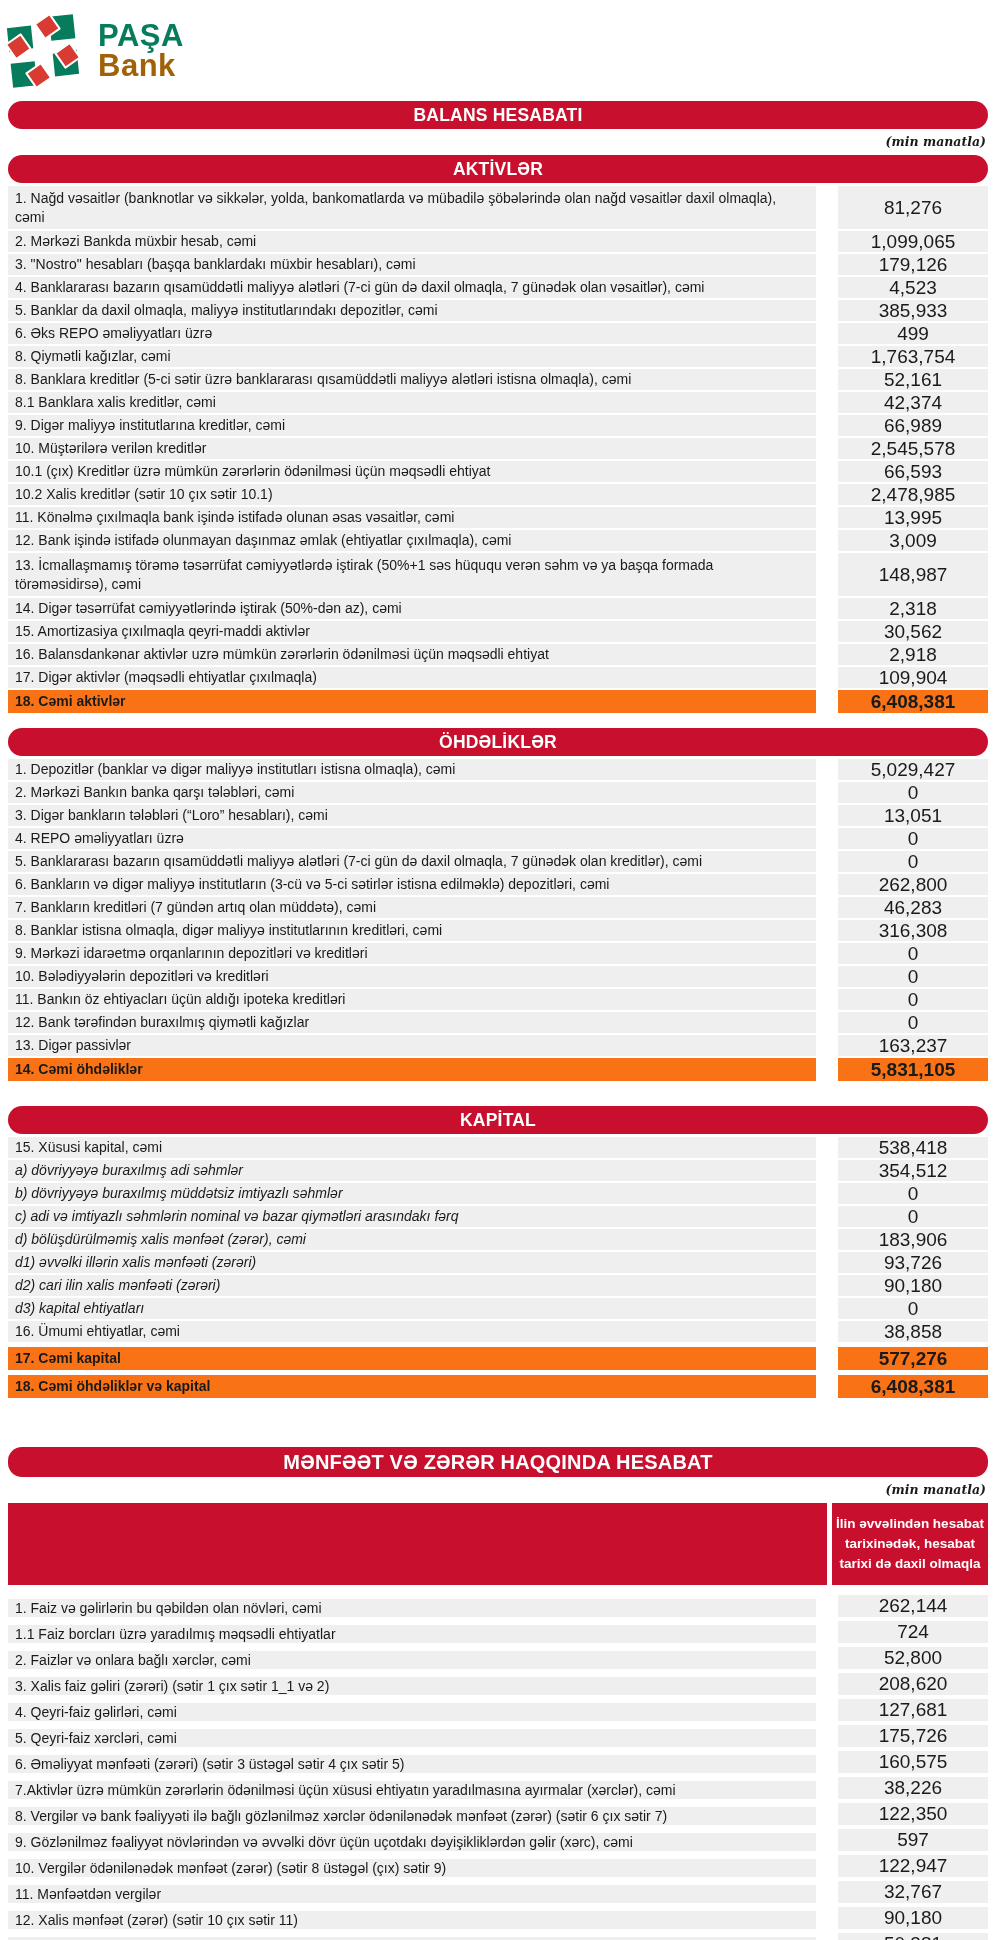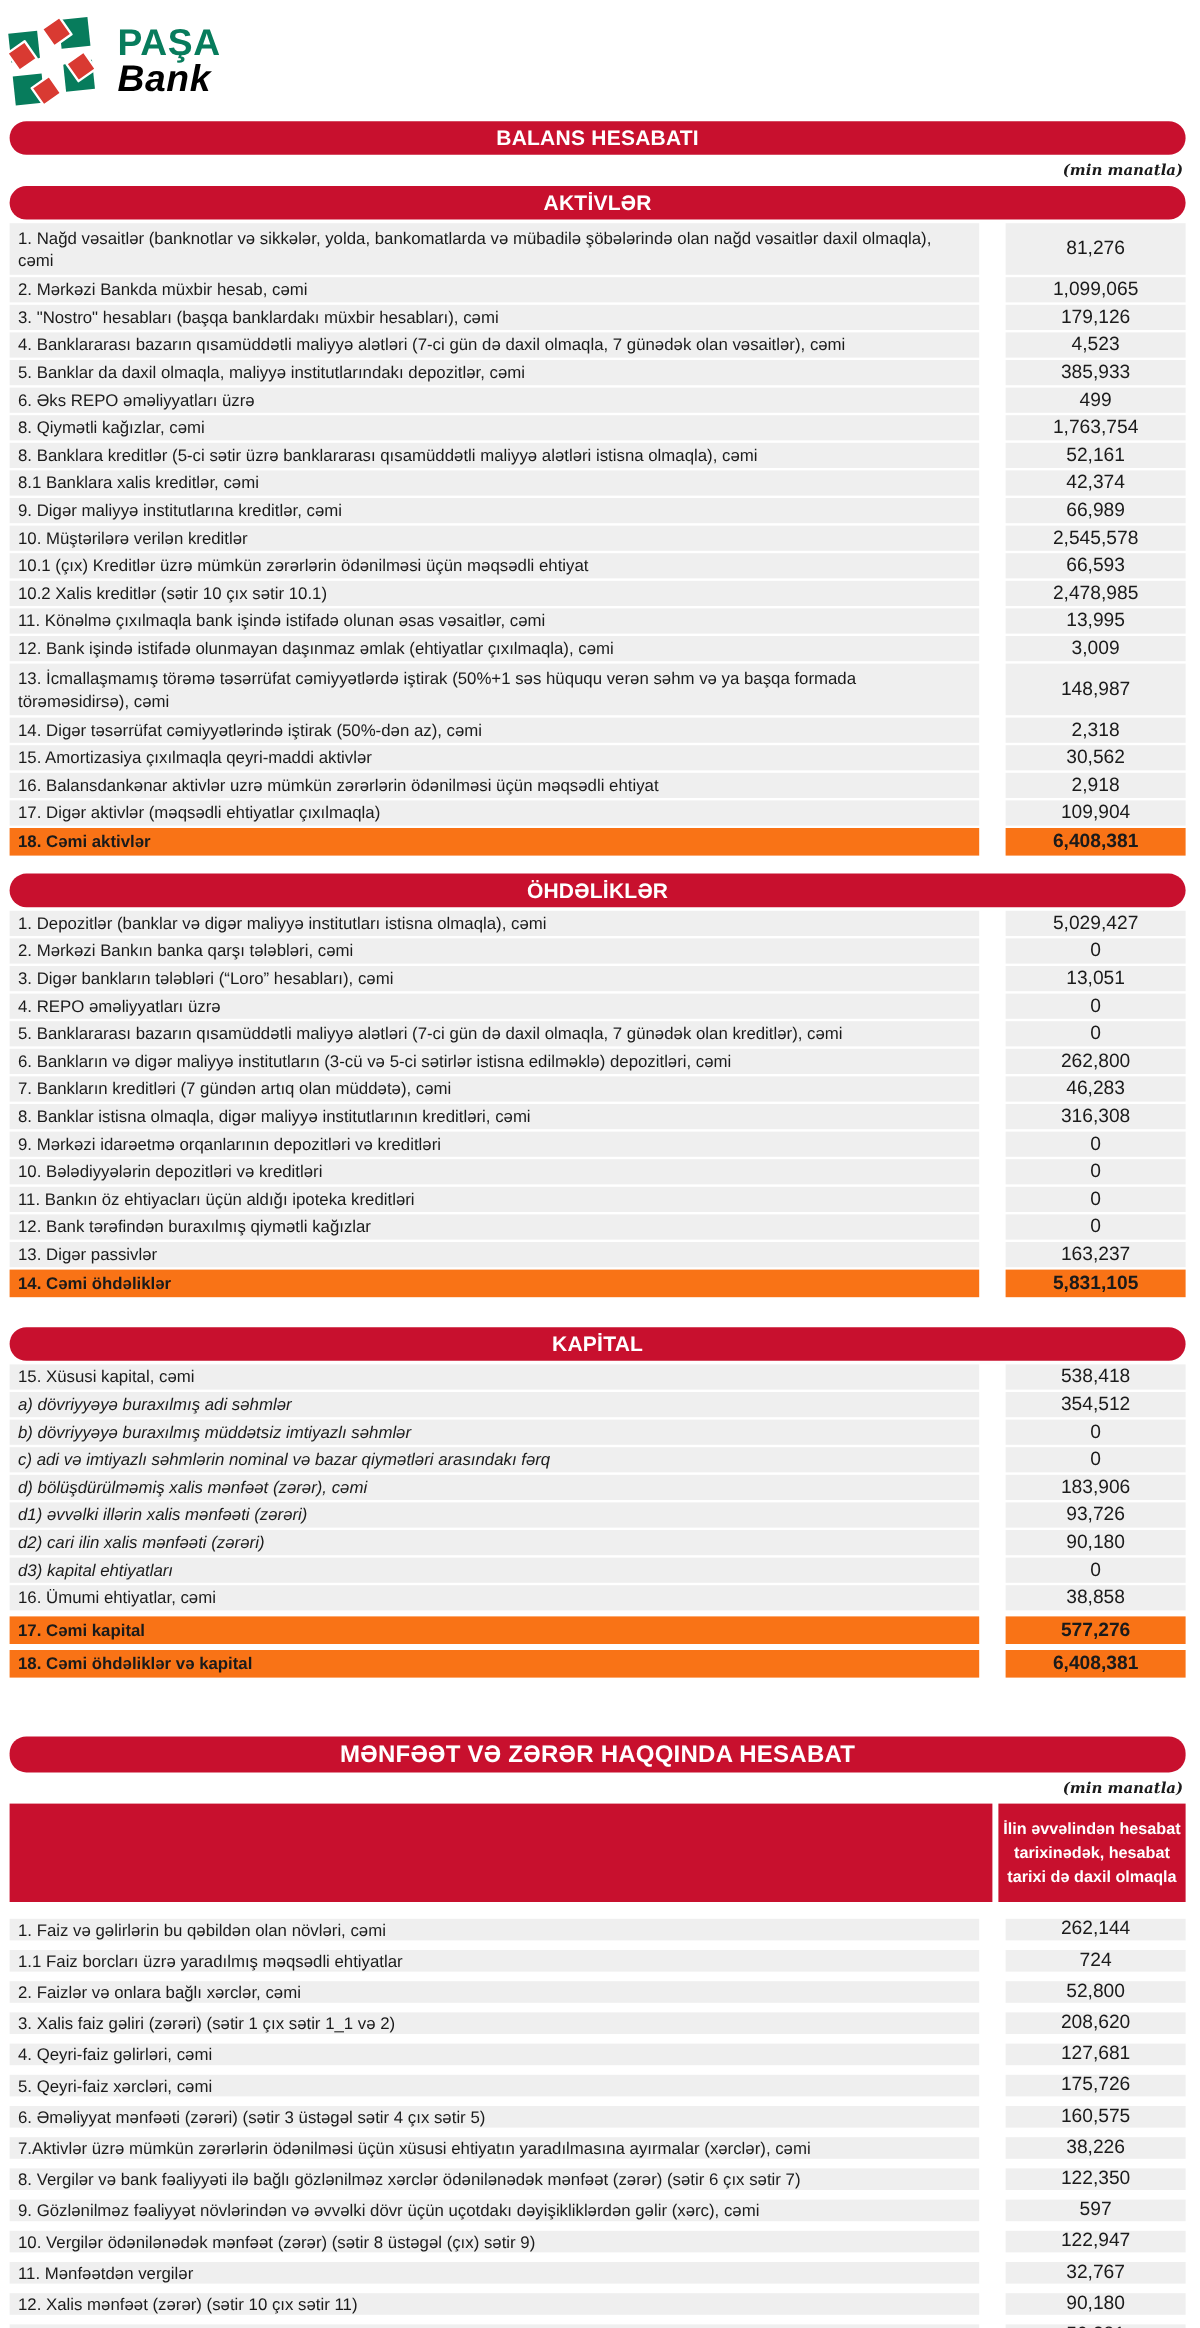--- a/index.html
+++ b/index.html
@@ -5,38 +5,38 @@
   html,body{margin:0;padding:0;background:#ffffff;}
   body{width:1000px;height:1940px;overflow:hidden;
        font-family:"Liberation Sans",sans-serif;color:#1a1a1a;-webkit-font-smoothing:antialiased;}
   .doc{width:980px;margin-left:8px;}
 
   
   .logo-block{display:flex;align-items:center;gap:16px;padding:9px 0 0 4px;height:84px;}
   .logo-mark{width:78px;height:78px;flex:0 0 auto;}
   .wordmark{line-height:0.98;font-weight:bold;font-size:31px;letter-spacing:0.5px;}
   .wordmark .w1{color:#077C5C;}
-  .wordmark .w2{color:#000000;font-style:italic;}
+  .wordmark .w2{color:#a16207;}
 
   
   .band{height:28px;background:#C8102E;color:#fff;font-weight:bold;
         display:flex;align-items:center;justify-content:center;font-size:17.5px;letter-spacing:0.2px;border-radius:14px;}
   .band.pl-main{height:30px;font-size:20px;}
   .mt8{margin-top:8px;}
 
   .unit-note{text-align:right;font-family:"DejaVu Serif",serif;font-style:italic;font-weight:bold;
              font-size:12.5px;padding:5px 2px 5px 0;height:16px;}
 
   
   .tbl{margin-top:3px;}
   .row{display:flex;margin-bottom:2px;}
   .row .label{flex:1;background:#EFEFEF;padding:0 7px;display:flex;align-items:center;
               font-size:14px;line-height:1.32;}
   .row .value{width:150px;margin-left:22px;background:#EFEFEF;display:flex;align-items:center;
-              justify-content:center;font-size:16px;}
+              justify-content:center;font-size:19px;}
   .row.single{height:21px;}
   .row.tall{height:43px;}
   .row.italic .label{font-style:italic;}
   .row.total{height:23px;}
   .row.total .label,.row.total .value{background:#f97316;font-weight:bold;}
   .row.gap-before{margin-top:5px;}
   .pl-rows .row.single{height:24px;align-items:flex-end;}
 
   .spacer-a{height:13px;} 
   .spacer-b{height:23px;} 

